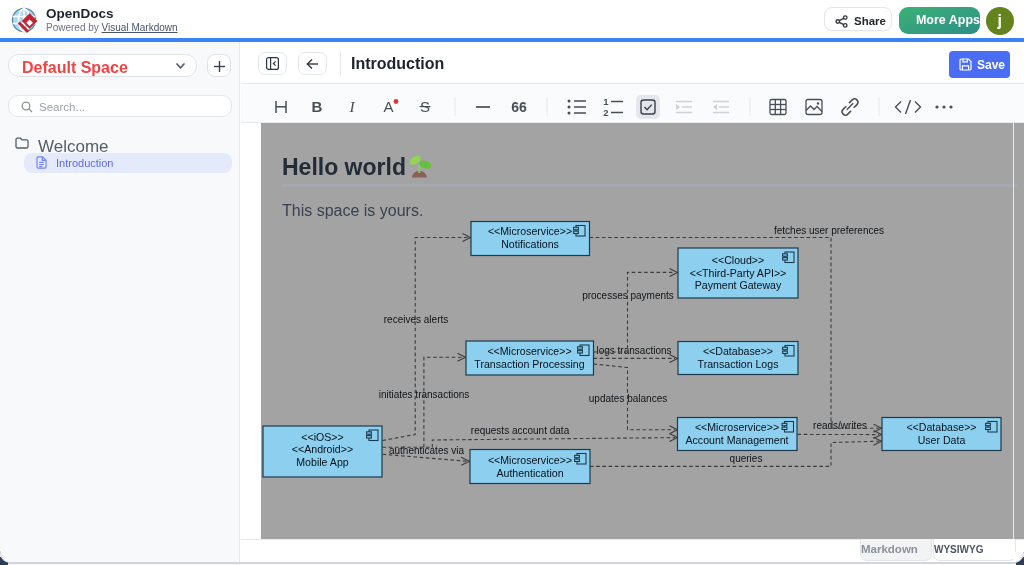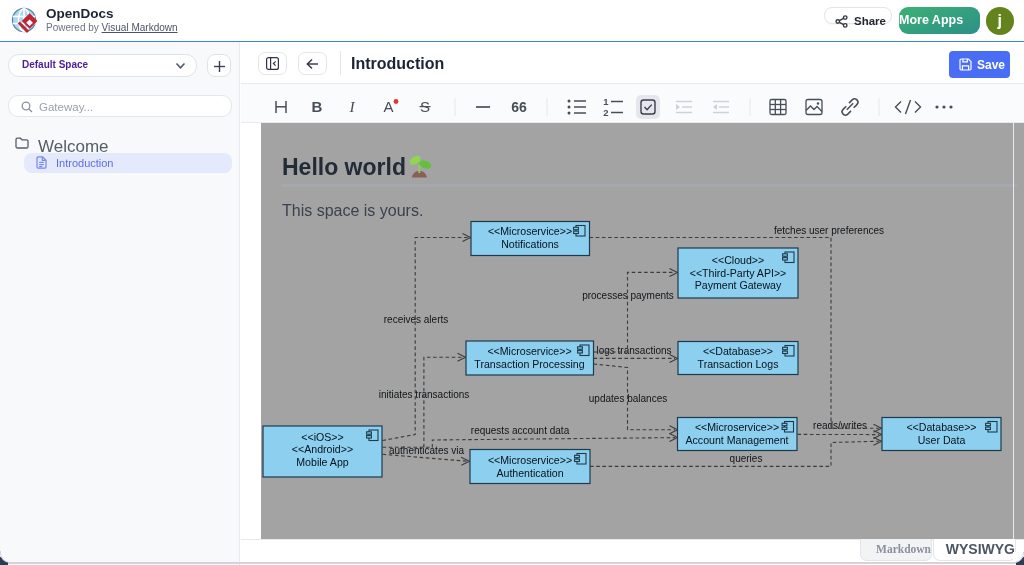--- a/index.html
+++ b/index.html
@@ -3,77 +3,77 @@
 <meta charset="utf-8">
 <style>
   * { margin:0; padding:0; box-sizing:border-box; }
   html,body { width:1024px; height:565px; overflow:hidden; }
   body { font-family:"Liberation Sans", sans-serif; background:#fff; position:relative; }
   .abs { position:absolute; }
 </style>
 </head>
 <body>
 
-<div class="abs" style="left:0;top:0;width:1024px;height:42px;background:#fff;border-bottom:1px solid #3b82f6;z-index:5;">
+<div class="abs" style="left:0;top:0;width:1024px;height:42px;background:#fff;border-bottom:4px solid #3b82f6;z-index:5;">
 
   <svg class="abs" style="left:10px;top:6px;" width="30" height="31" viewBox="0 0 30 31">
     <circle cx="14" cy="14" r="11.6" fill="#a9d9f2" stroke="#5b86a0" stroke-width="1.3"></circle>
     <g stroke="#ffffff" stroke-width="1.6" fill="none">
       <ellipse cx="14" cy="14" rx="5.5" ry="11.2"></ellipse>
       <line x1="14" y1="2.6" x2="14" y2="25.4"></line>
       <line x1="2.6" y1="10.5" x2="25.4" y2="10.5"></line>
       <line x1="2.6" y1="17.5" x2="25.4" y2="17.5"></line>
     </g>
     <g transform="translate(19.6,15) rotate(45)">
       <rect x="-5.5" y="-5.5" width="11" height="11" fill="#c12432"></rect>
       <rect x="-1.1" y="-1.1" width="4.7" height="4.7" fill="#ffffff"></rect>
       <path d="M -6.6 7.3 h 13.2 v 3 h -13.2 z" fill="#c12432"></path>
     </g>
   </svg>
   <div class="abs" style="left:46px;top:6px;font-size:13.5px;font-weight:bold;color:#1b2430;">OpenDocs</div>
   <div class="abs" style="left:46px;top:22px;font-size:10px;color:#6b7280;">Powered by <span style="color:#4a5568;text-decoration:underline;">Visual Markdown</span></div>
 
-  <div class="abs" style="left:824px;top:7px;width:68px;height:17px;background:#fff;border:1px solid #e3e5e9;border-radius:8px;box-shadow:0 1px 1px rgba(0,0,0,.03);">
+  <div class="abs" style="left:824px;top:7px;width:68px;height:24px;background:#fff;border:1px solid #e3e5e9;border-radius:8px;box-shadow:0 1px 1px rgba(0,0,0,.03);">
     <svg class="abs" style="left:10px;top:6.5px;" width="13" height="13" viewBox="0 0 14 14" fill="none" stroke="#33393f" stroke-width="1.5">
       <circle cx="11" cy="2.8" r="1.9"></circle>
       <circle cx="3" cy="7" r="1.9"></circle>
       <circle cx="11" cy="11.2" r="1.9"></circle>
       <line x1="4.7" y1="6.1" x2="9.3" y2="3.7"></line>
       <line x1="4.7" y1="7.9" x2="9.3" y2="10.3"></line>
     </svg>
     <div class="abs" style="left:29px;top:7px;font-size:11.5px;font-weight:bold;color:#24292f;">Share</div>
   </div>
 
-  <div class="abs" style="left:899px;top:6.5px;width:81px;height:27px;border-radius:9px;background:linear-gradient(160deg,#3cb175,#2d8f88);text-align:left;line-height:27px;font-size:12.5px;font-weight:bold;color:#fff;">More Apps</div>
+  <div class="abs" style="left:899px;top:6.5px;width:81px;height:27px;border-radius:9px;background:linear-gradient(160deg,#3cb175,#2d8f88);text-align:right;line-height:27px;font-size:12.5px;font-weight:bold;color:#fff;">More Apps</div>
 
   <div class="abs" style="left:985.5px;top:6.5px;width:28.5px;height:28.5px;border-radius:50%;background:#63831d;color:#fff;text-align:center;line-height:28px;font-size:16px;font-weight:bold;">j</div>
 </div>
 
 <div class="abs" style="left:0;top:42px;width:240px;height:523px;background:#f8f9fb;border-right:1px solid #e7e9ee;">
 
   <div class="abs" style="left:8px;top:12px;width:189px;height:23px;background:#fff;border:1px solid #dfe3e9;border-radius:11px;">
-    <div class="abs" style="left:13px;top:4px;font-size:10px;font-weight:bold;color:#4c1d95;">Default Space</div>
+    <div class="abs" style="left:13px;top:4px;font-size:16px;font-weight:bold;color:#ef4444;">Default Space</div>
     <svg class="abs" style="left:166px;top:7px;" width="11" height="8" viewBox="0 0 11 8" fill="none" stroke="#4b5563" stroke-width="1.5">
         <path d="M1.5 1.5 L5.5 5.8 L9.5 1.5"></path>
       </svg>
   </div>
 
   <div class="abs" style="left:207px;top:12px;width:24px;height:23px;background:#fff;border:1px solid #dfe3e9;border-radius:8px;">
     <svg class="abs" style="left:5px;top:5px;" width="13" height="13" viewBox="0 0 13 13" stroke="#374151" stroke-width="1.4">
         <line x1="6.5" y1="1" x2="6.5" y2="12"></line>
         <line x1="1" y1="6.5" x2="12" y2="6.5"></line>
       </svg>
   </div>
 
   <div class="abs" style="left:8px;top:53px;width:224px;height:22px;background:#fff;border:1px solid #e3e6eb;border-radius:10px;">
     <svg class="abs" style="left:12px;top:5px;" width="12" height="12" viewBox="0 0 12 12" fill="none" stroke="#8b929c" stroke-width="1.3">
         <circle cx="5" cy="5" r="3.8"></circle>
         <line x1="8" y1="8" x2="11" y2="11"></line>
       </svg>
-    <div class="abs" style="left:30px;top:5px;font-size:11.5px;color:#9aa1ab;">Gateway...</div>
+    <div class="abs" style="left:30px;top:5px;font-size:11.5px;color:#9aa1ab;">Search...</div>
   </div>
 
   <svg class="abs" style="left:15px;top:95px;" width="14" height="12" viewBox="0 0 14 12" fill="none" stroke="#555d68" stroke-width="1.3">
     <path d="M1 2.6 a1.4 1.4 0 0 1 1.4-1.4 h 3 l 1.6 1.7 h 4.6 a1.4 1.4 0 0 1 1.4 1.4 v 5.3 a1.4 1.4 0 0 1 -1.4 1.4 h -9.2 a1.4 1.4 0 0 1 -1.4 -1.4 z"></path>
   </svg>
   <div class="abs" style="left:38px;top:94.5px;font-size:17px;color:#555d68;">Welcome</div>
   <div class="abs" style="left:24px;top:110.5px;width:208px;height:20px;background:#e4e9fc;border-radius:8px;"></div>
   <svg class="abs" style="left:36px;top:114px;" width="11" height="13" viewBox="0 0 11 13" fill="none" stroke="#7186f0" stroke-width="1.2">
     <path d="M1 2 a1.2 1.2 0 0 1 1.2-1.2 h 4.3 L10 4.2 v 6.8 a1.2 1.2 0 0 1 -1.2 1.2 h -6.6 a1.2 1.2 0 0 1 -1.2 -1.2 z"></path>
     <path d="M6.3 0.9 v 3.4 h 3.5"></path>
@@ -306,20 +306,20 @@
     <text x="941.5" y="431.3">&lt;&lt;Database&gt;&gt;</text>
     <text x="941.5" y="444.3">User Data</text>
     <text x="530" y="463.5">&lt;&lt;Microservice&gt;&gt;</text>
     <text x="530" y="476.8">Authentication</text>
   </g>
 </svg>
 
 <div class="abs" style="left:1013px;top:123px;width:1px;height:416px;background:#e7e9ee;"></div>
 
 <div class="abs" style="left:241px;top:539px;width:783px;height:24px;background:#fff;border-top:1px solid #e7e9ee;"></div>
-<div class="abs" style="left:860px;top:539px;width:72px;height:22px;background:#f2f3f5;border:1px solid #e3e5ea;border-top:none;border-radius:0 0 7px 7px;text-align:right;line-height:21px;font-size:11.5px;font-weight:bold;color:#8a919c;font-family:Liberation Serif, serif;">Markdown</div>
-<div class="abs" style="left:933px;top:539px;width:83px;height:22px;background:#fff;border:1px solid #e3e5ea;border-top:none;border-radius:0 0 7px 7px;text-align:right;line-height:21px;font-size:14px;font-weight:bold;color:#4b5563;">WYSIWYG</div>
+<div class="abs" style="left:860px;top:539px;width:72px;height:22px;background:#f2f3f5;border:1px solid #e3e5ea;border-top:none;border-radius:0 0 7px 7px;text-align:left;line-height:21px;font-size:11.5px;font-weight:bold;color:#8a919c;">Markdown</div>
+<div class="abs" style="left:933px;top:539px;width:83px;height:22px;background:#fff;border:1px solid #e3e5ea;border-top:none;border-radius:0 0 7px 7px;text-align:left;line-height:21px;font-size:10px;font-weight:bold;color:#4b5563;">WYSIWYG</div>
 
 <div class="abs" style="left:6px;top:562px;width:1012px;height:1.5px;background:#d2d4dd;"></div>
 <div class="abs" style="left:0;top:557px;width:8px;height:8px;background:#2d3b55;"></div>
 <div class="abs" style="left:0;top:551px;width:12px;height:12px;background:#f8f9fb;border-bottom-left-radius:10px;border-left:1px solid #d2d4dd;border-bottom:1px solid #d2d4dd;"></div>
 <div class="abs" style="left:1016px;top:557px;width:8px;height:8px;background:#2d3b55;"></div>
 <div class="abs" style="left:1013px;top:552px;width:11px;height:11px;background:#fff;border-bottom-right-radius:10px;border-right:1px solid #d2d4dd;border-bottom:1px solid #d2d4dd;"></div>
 
 </body></html>

